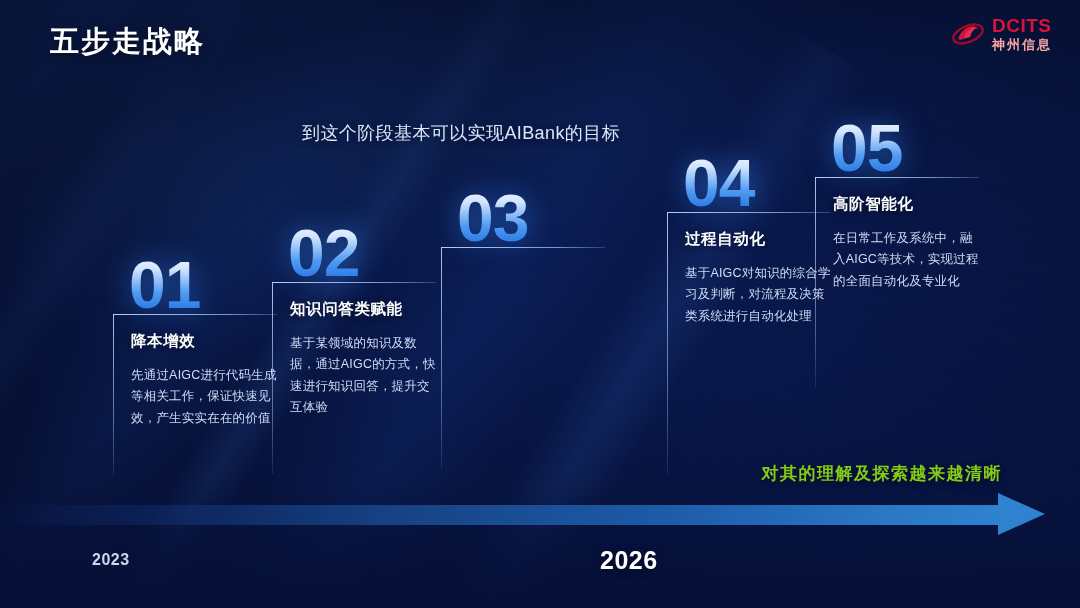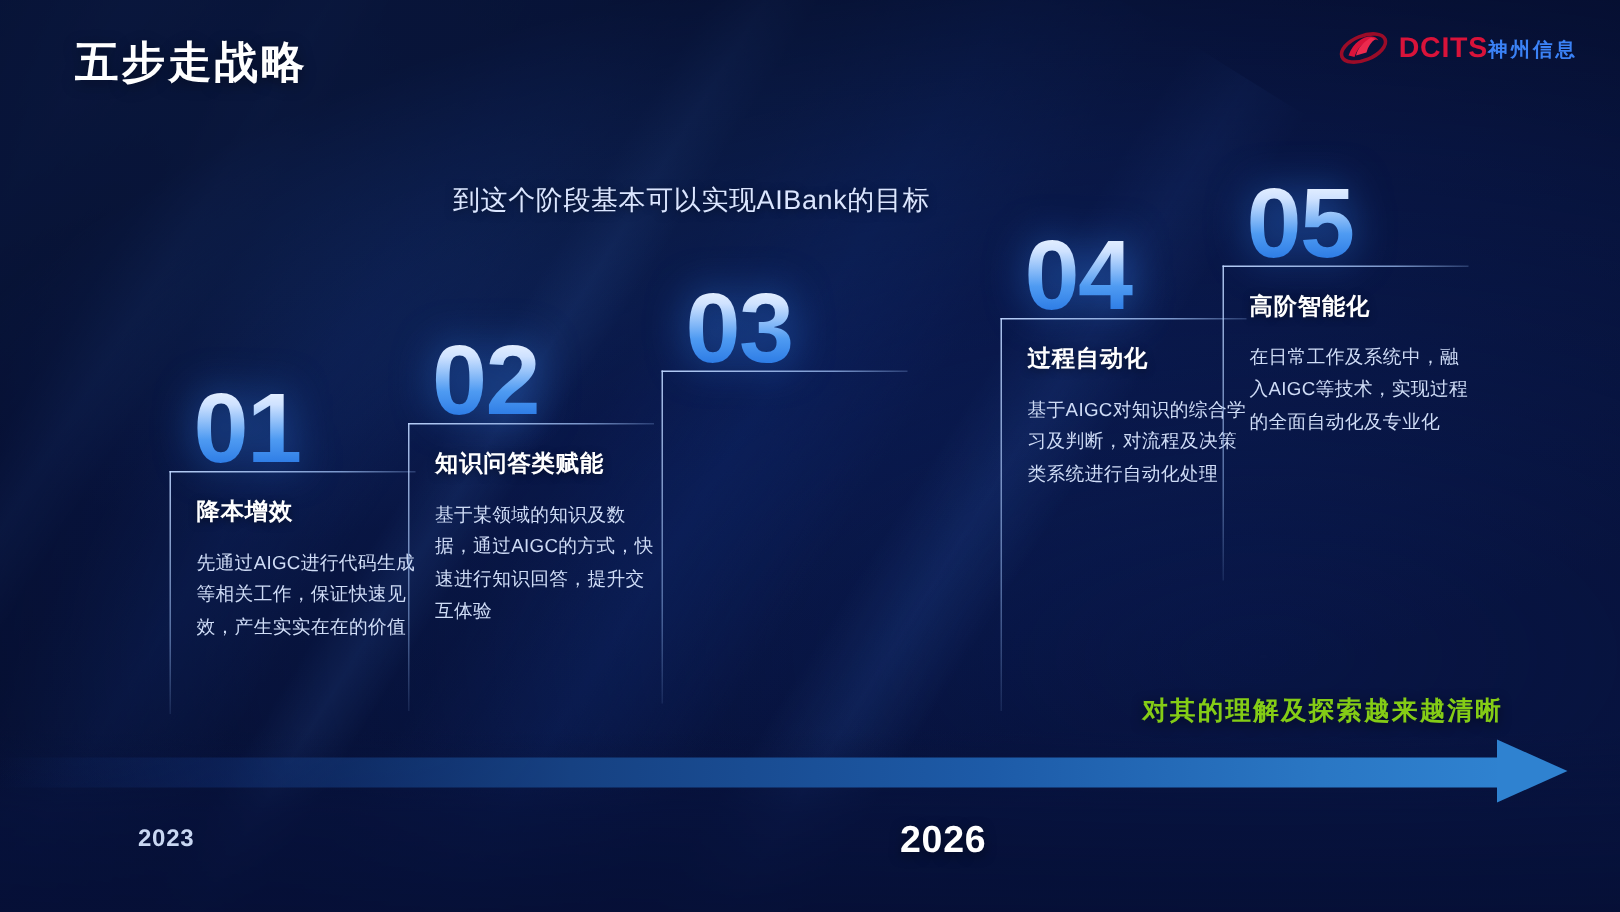--- a/index.html
+++ b/index.html
@@ -37,23 +37,23 @@
   }
 
   
   .title{
     position:absolute;left:50px;top:22px;
     font-size:29px;font-weight:700;color:#ffffff;letter-spacing:2px;
     text-shadow:0 2px 10px rgba(0,0,0,.45);
   }
   .logo{position:absolute;right:28px;top:16px;display:flex;align-items:center;gap:7px;}
   .logo-mark{width:34px;height:32px;position:relative;}
-  .logo-text{display:flex;flex-direction:row;line-height:1;}
+  .logo-text{display:flex;flex-direction:column;line-height:1;}
   .logo-en{font-size:19px;font-weight:800;color:#d9133a;letter-spacing:.5px;}
-  .logo-cn{font-size:13px;font-weight:700;color:#3b82f6;letter-spacing:2px;margin-top:3px;}
+  .logo-cn{font-size:13px;font-weight:700;color:#fca5a5;letter-spacing:2px;margin-top:3px;}
 
   
   .note{
     position:absolute;left:302px;top:121px;
     font-size:18px;color:#dbe6ff;letter-spacing:.4px;
     text-shadow:0 1px 6px rgba(0,0,0,.5);
   }
 
   
   .step{position:absolute;}

